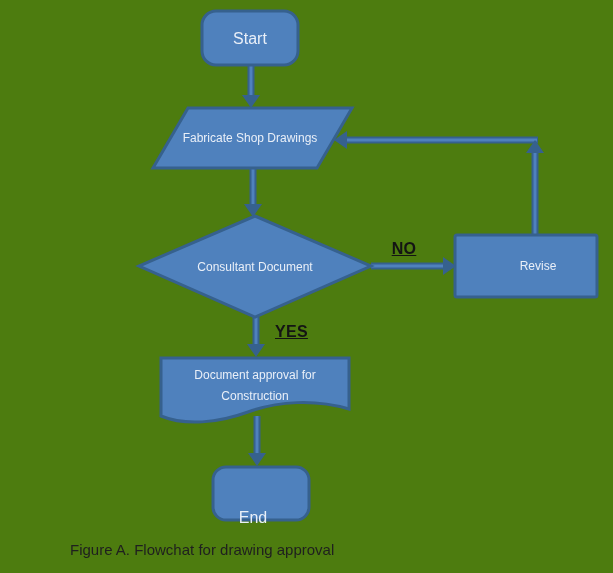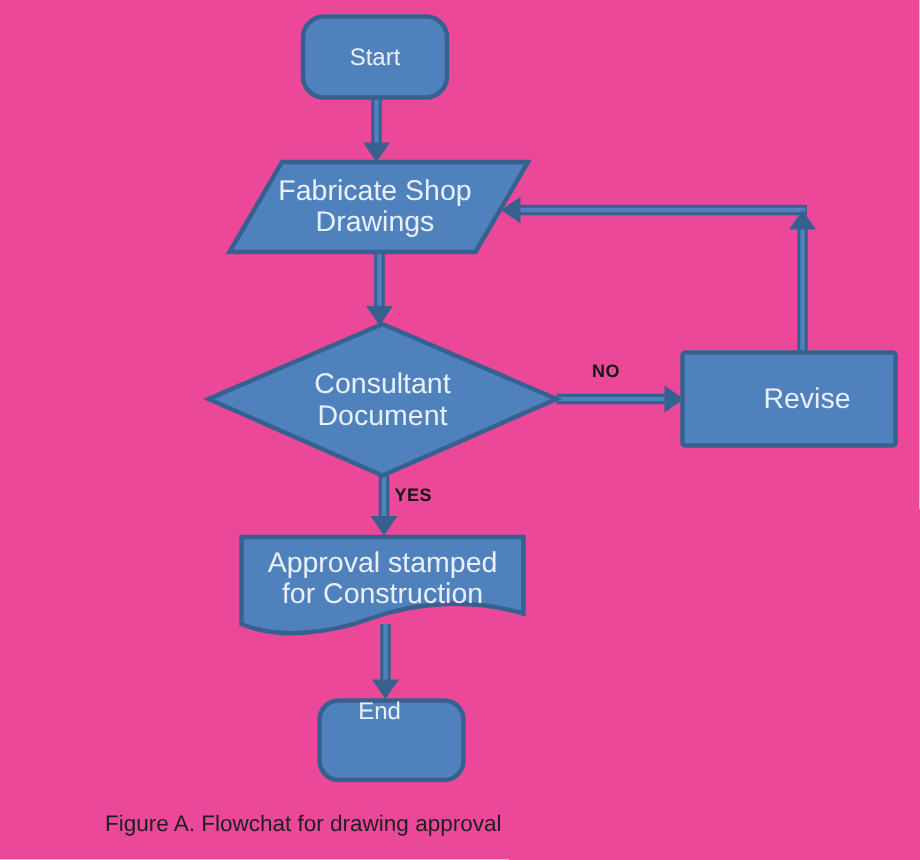--- a/index.html
+++ b/index.html
@@ -5,48 +5,49 @@
   html, body {
     margin: 0;
     padding: 0;
     background: #ffffff;
     font-family: "Liberation Sans", sans-serif;
   }
   .canvas {
     position: relative;
     width: 613px;
     height: 573px;
-    background: #ec4899;
+    background: #4d7c0f;
     overflow: hidden;
   }
   .canvas svg {
     position: absolute;
     left: 0;
     top: 0;
   }
   .node-label {
     position: absolute;
     display: flex;
     align-items: center;
     justify-content: center;
     text-align: center;
     color: #e9eff8;
-    font-size: 19px;
+    font-size: 12px;
     line-height: 21px;
     pointer-events: none;
   }
   .terminator-label {
     font-size: 16px;
   }
   .edge-label {
     position: absolute;
     color: #141414;
-    font-size: 12px;
+    font-size: 16px;
     font-weight: bold;
     letter-spacing: 0.3px;
+    text-decoration: underline;
   }
   .caption {
     position: absolute;
     left: 70px;
     top: 541px;
     color: #1f1f1f;
     font-size: 15px;
   }
 </style>
 </head>
@@ -94,23 +95,23 @@
   </svg>
 
   <div class="node-label terminator-label" style="left:202px; top:11px; width:96px; height:54px;">Start</div>
 
   <div class="node-label" style="left:175px; top:112px; width:150px; height:52px;">Fabricate Shop Drawings</div>
 
   <div class="node-label" style="left:195px; top:238px; width:120px; height:58px;">Consultant Document</div>
 
   <div class="node-label" style="left:455px; top:235px; width:166px; height:62px;">Revise</div>
 
-  <div class="node-label" style="left:170px; top:362px; width:170px; height:48px;">Approval stamped for Construction</div>
+  <div class="node-label" style="left:170px; top:362px; width:170px; height:48px;">Document approval for Construction</div>
 
-  <div class="node-label terminator-label" style="left:213px; top:448px; width:80px; height:53px;">End</div>
+  <div class="node-label terminator-label" style="left:213px; top:491px; width:80px; height:53px;">End</div>
 
   <div class="edge-label" style="left:383px; top:240px; width:42px; text-align:center;">NO</div>
 
-  <div class="edge-label" style="left:263px; top:323px;text-align:center;">YES</div>
+  <div class="edge-label" style="left:275px; top:323px;text-align:center;">YES</div>
 
   <div class="caption">Figure A. Flowchat for drawing approval</div>
 
 </div>
 
 </body></html>

